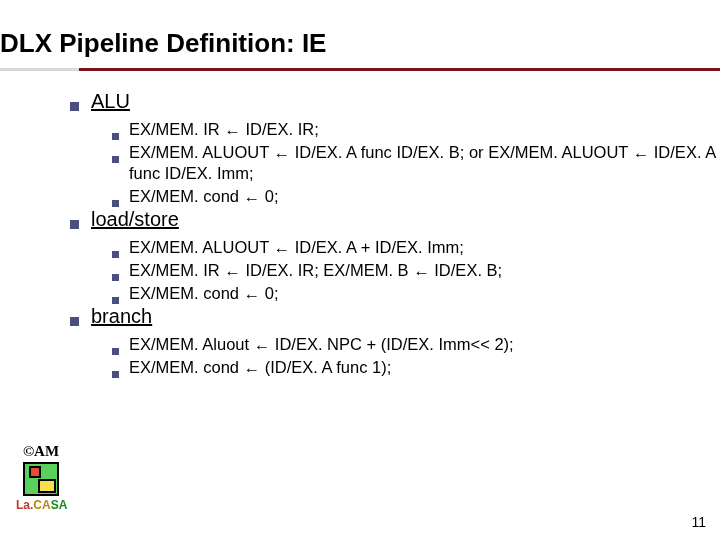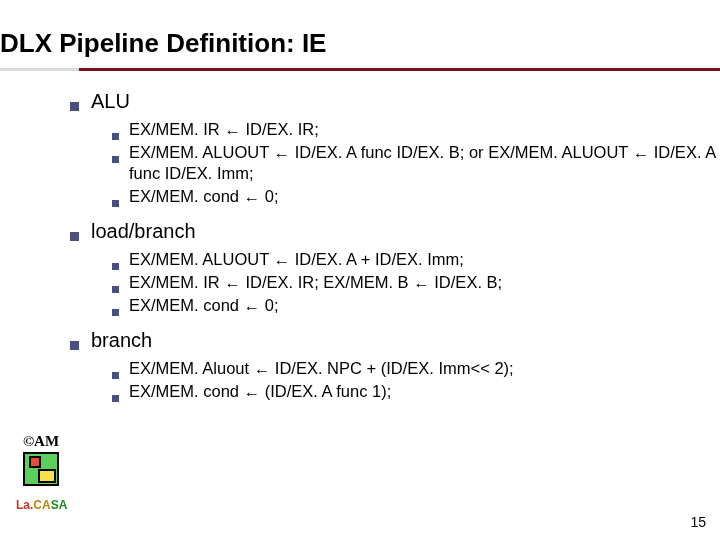--- a/index.html
+++ b/index.html
@@ -34,22 +34,23 @@
   .content {
     margin-top: 30px;
     margin-left: 70px;
     font-size: 17px;
     color: #000;
     line-height: 1.28;
   }
   .lvl1 {
     display: flex;
     align-items: baseline;
-    margin-top: 12px;
+    margin-top: 0;
     margin-bottom: 4px;
+    text-decoration: underline;
   }
   .lvl2 {
     display: flex;
     align-items: baseline;
     margin-left: 42px;
     margin-top: 2px;
   }
   .bullet-sq {
     display: inline-block;
     width: 9px;
@@ -107,21 +108,21 @@
   .logo-sq .yellow {
     position: absolute;
     right: 3px; bottom: 3px;
     width: 18px; height: 14px;
     border: 2px solid #000;
     background: #f7e04b;
   }
   .lacasa {
     font-size: 12px;
     font-weight: bold;
-    margin-top: 12px;
+    margin-top: 2px;
   }
   .lacasa .r { color: #c0392b; }
   .lacasa .y { color: #b8860b; }
   .lacasa .g { color: #1e8a1e; }
   .pagenum {
     position: absolute;
     right: 14px;
     bottom: 10px;
     font-size: 14px;
     color: #000;
@@ -148,21 +149,21 @@
       <span class="bullet-sq-sm"></span>
       <span class="txt">EX/MEM. ALUOUT ← ID/EX. A func ID/EX. B; or EX/MEM. ALUOUT ← ID/EX. A func ID/EX. Imm;</span>
     </div>
     <div class="lvl2">
       <span class="bullet-sq-sm"></span>
       <span class="txt">EX/MEM. cond ← 0;</span>
     </div>
 
     <div class="lvl1">
       <span class="bullet-sq"></span>
-      <span class="txt">load/branch</span>
+      <span class="txt">load/store</span>
     </div>
     <div class="lvl2">
       <span class="bullet-sq-sm"></span>
       <span class="txt">EX/MEM. ALUOUT ← ID/EX. A + ID/EX. Imm;</span>
     </div>
     <div class="lvl2">
       <span class="bullet-sq-sm"></span>
       <span class="txt">EX/MEM. IR ← ID/EX. IR; EX/MEM. B ← ID/EX. B;</span>
     </div>
     <div class="lvl2">
@@ -190,14 +191,14 @@
     <div class="logo-sq">
       <div class="outer"></div>
       <div class="red"></div>
       <div class="yellow"></div>
     </div>
     <div class="lacasa">
       <span class="r">La.</span><span class="y">CA</span><span class="g">SA</span>
     </div>
   </div>
 
-  <div class="pagenum">15</div>
+  <div class="pagenum">11</div>
 </div>
 
 </body></html>

